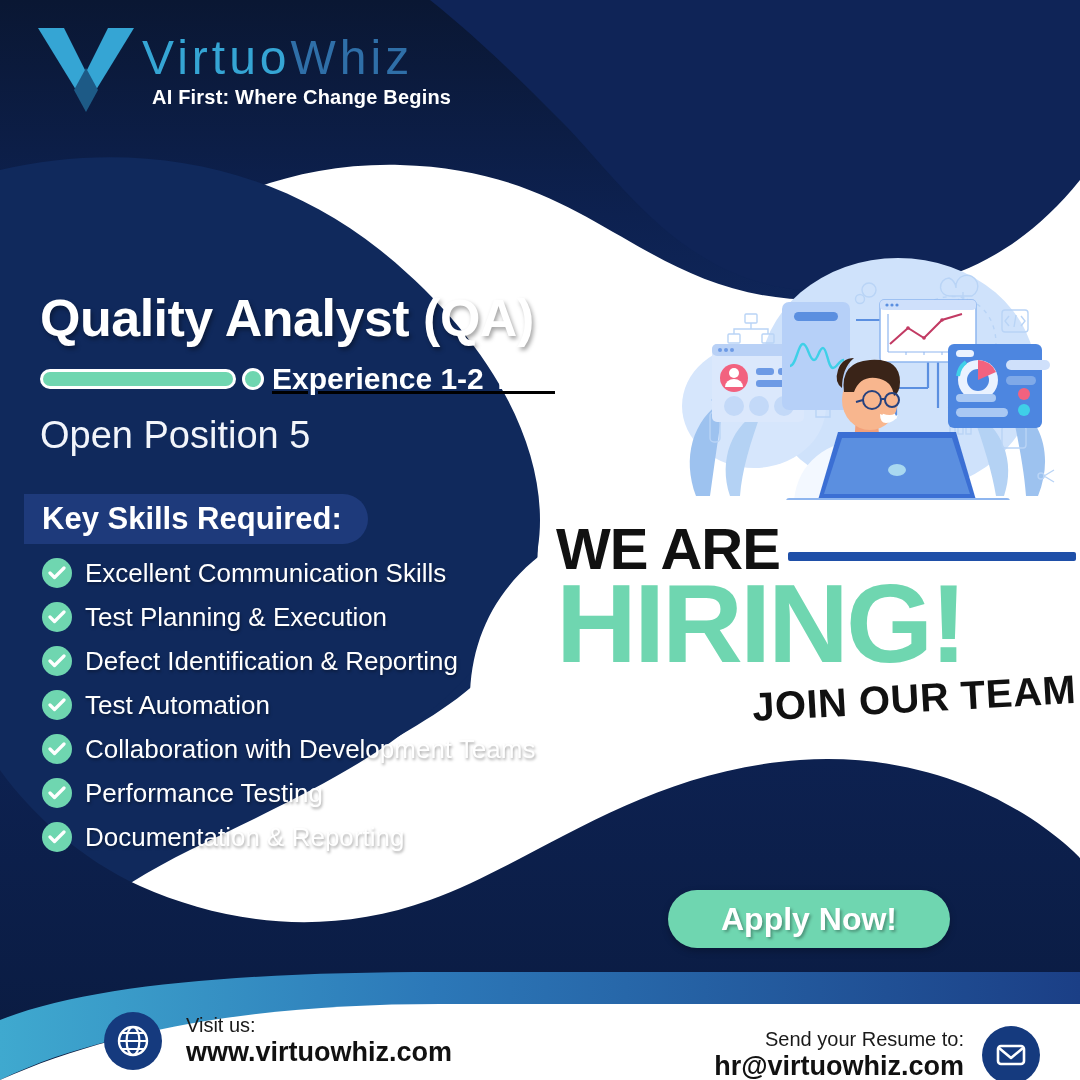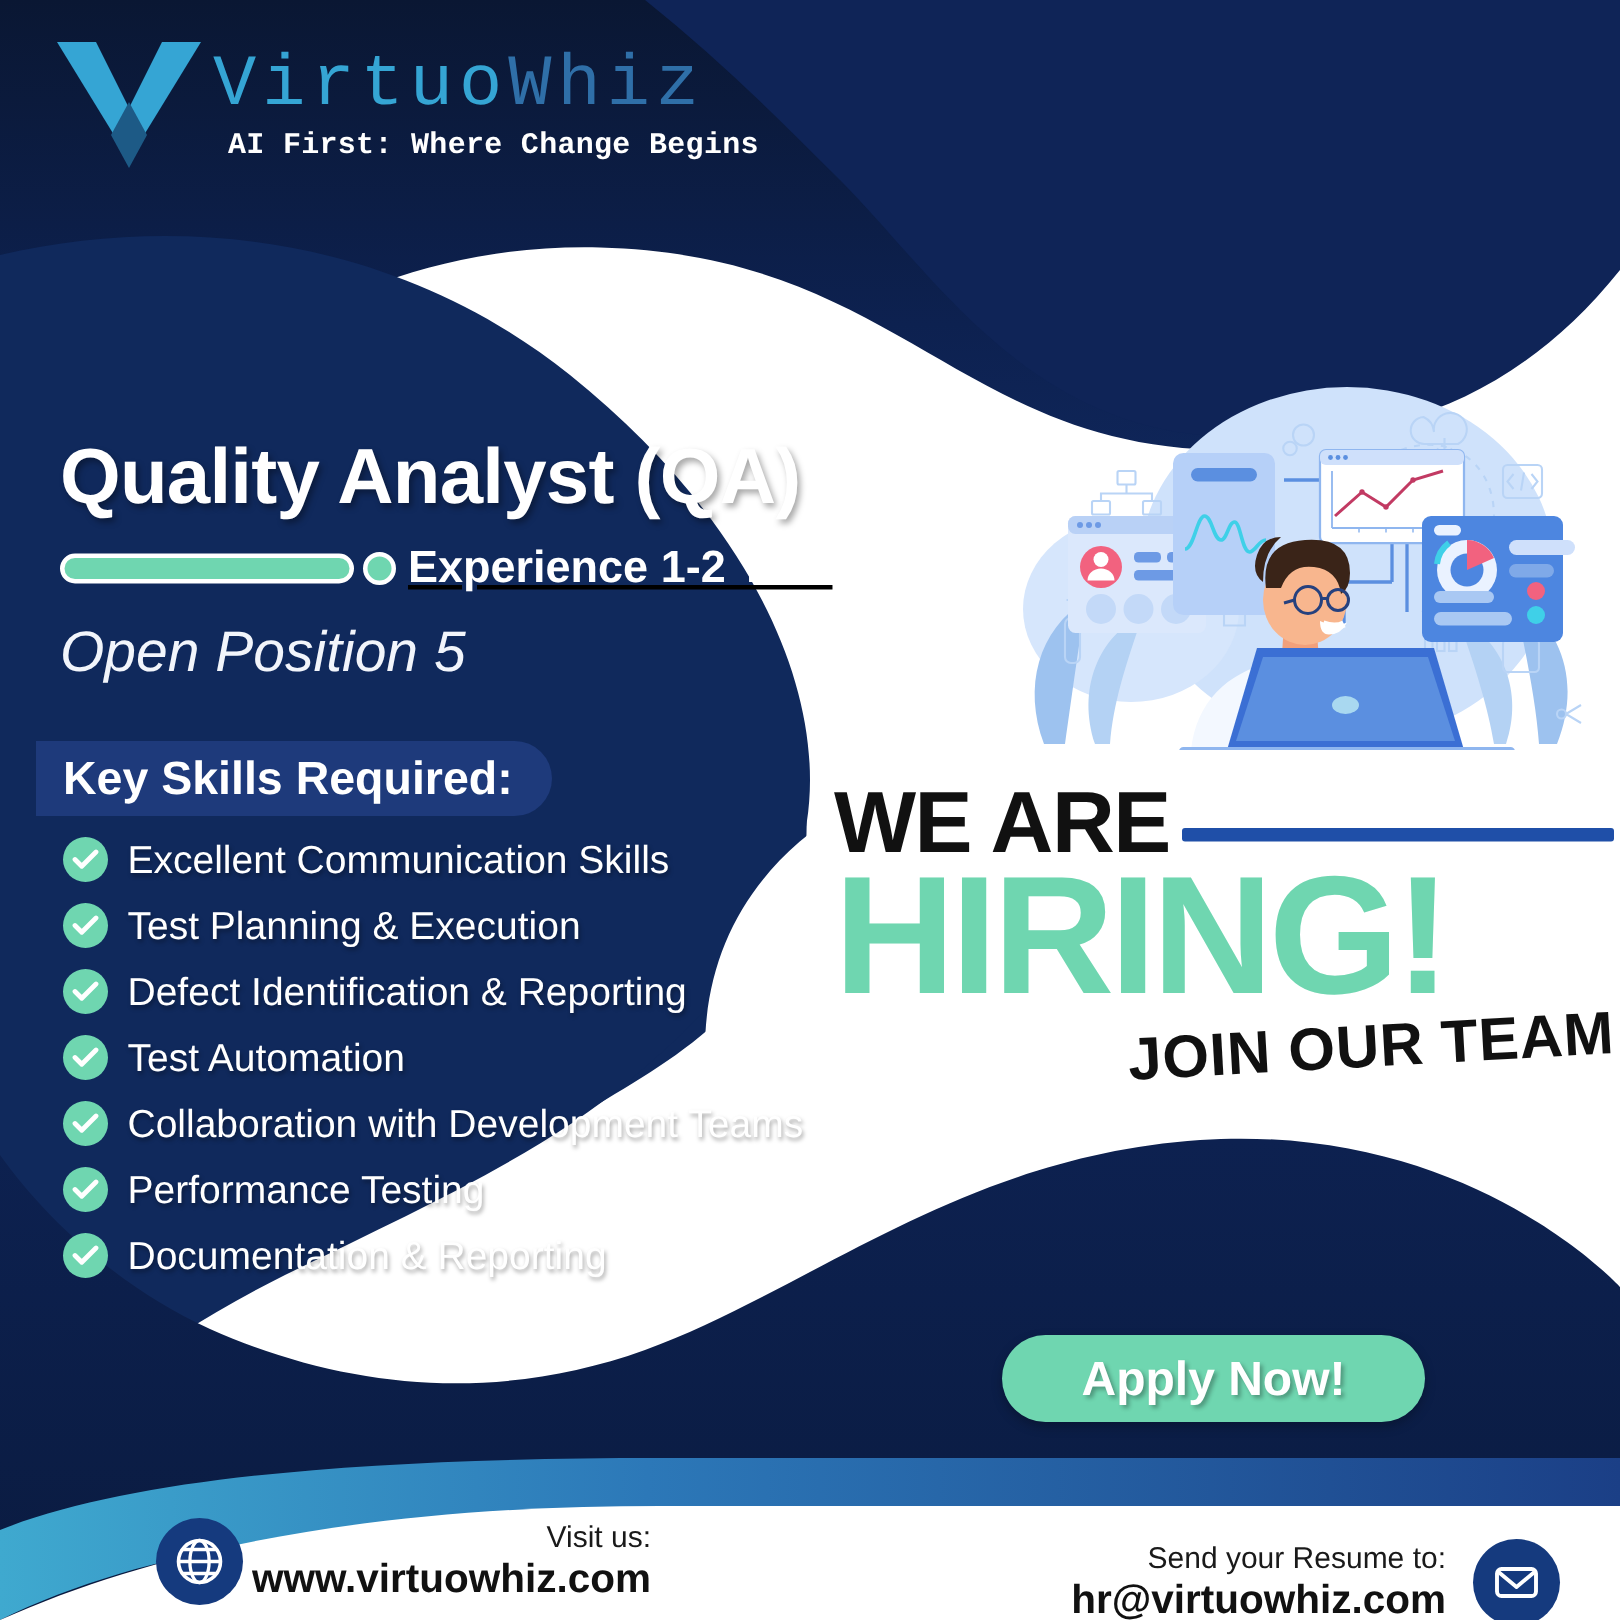--- a/index.html
+++ b/index.html
@@ -6,38 +6,38 @@
   body{
     width:1080px;height:1080px;overflow:hidden;
     font-family:"Liberation Sans",sans-serif;
     background:#0b1b3f;
   }
   #poster{
     position:relative;width:1080px;height:1080px;overflow:hidden;
     background:linear-gradient(180deg,#0a1733 0%,#0d2150 18%,#13306e 48%,#0f2a5e 72%,#0a1b40 100%);
   }
   #bgsvg{position:absolute;inset:0;width:1080px;height:1080px;}
-  .layer{position:absolute;font-family:Liberation Mono, monospace;}
+  .layer{position:absolute;}
 
   
   #logo{left:34px;top:24px;width:420px;height:92px;}
   #logo-mark{position:absolute;left:0;top:0;width:104px;height:92px;}
   #logo-word{position:absolute;left:108px;top:6px;font-size:48px;letter-spacing:4px;white-space:nowrap;}
   #logo-word .w1{color:#35a5d4;}
   #logo-word .w2{color:#2f6fa8;}
   #logo-tag{position:absolute;left:118px;top:62px;font-size:20px;font-weight:bold;color:#ffffff;letter-spacing:.2px;white-space:nowrap;}
 
   
   #job-title{position:absolute;left:40px;top:288px;font-size:52px;font-weight:bold;color:#fff;letter-spacing:-.5px;white-space:nowrap;
     text-shadow:2px 3px 4px rgba(0,0,0,.35);}
   #exp-row{position:absolute;left:40px;top:362px;display:flex;align-items:center;gap:0;text-decoration:underline;}
   #exp-bar{width:196px;height:20px;border-radius:10px;background:#6fd6b0;border:3px solid #ffffff;box-sizing:border-box;}
   #exp-dot{width:22px;height:22px;border-radius:50%;background:#6fd6b0;border:3px solid #ffffff;box-sizing:border-box;margin-left:6px;}
   #exp-text{margin-left:8px;font-size:30px;font-weight:bold;color:#ffffff;white-space:nowrap;}
-  #open-pos{position:absolute;left:40px;top:414px;font-size:38px;font-weight:300;color:#f2f5fb;white-space:nowrap;font-style:italic;}
+  #open-pos{position:absolute;left:40px;top:414px;font-size:38px;font-weight:300;color:#f2f5fb;white-space:nowrap;}
 
   
   #skills-badge{position:absolute;left:24px;top:494px;height:50px;padding:0 26px 0 18px;display:flex;align-items:center;
     background:#1e3a7b;border-radius:0 26px 26px 0;justify-content:flex-end;}
   #skills-badge span{font-size:31px;font-weight:bold;color:#fff;white-space:nowrap;}
   #skills-list{position:absolute;left:42px;top:558px;width:620px;}
   .skill{display:flex;align-items:flex-start;height:44px;margin-bottom:0px;}
   .skill .chk{width:30px;height:30px;flex:0 0 30px;border-radius:50%;background:#6fd6b0;position:relative;}
   .skill .chk svg{position:absolute;left:6px;top:7px;}
   .skill .lbl{margin-left:13px;font-size:26px;color:#ffffff;white-space:nowrap;text-shadow:1px 2px 3px rgba(0,0,0,.35);}
@@ -58,21 +58,21 @@
 
   
   #footer{position:absolute;left:0;top:1004px;width:1080px;height:76px;}
   .f-item{position:absolute;display:flex;align-items:center;}
   #f-left{left:104px;top:8px;}
   #f-right{right:40px;top:22px;}
   .f-ic{width:58px;height:58px;border-radius:50%;background:#153a7e;display:flex;align-items:center;justify-content:center;flex:0 0 58px;}
   .f-tx{display:flex;flex-direction:column;justify-content:center;}
   .f-small{font-size:20px;color:#1a1a1a;line-height:1.15;}
   .f-big{font-size:27px;font-weight:bold;color:#111111;line-height:1.15;white-space:nowrap;}
-  #f-left .f-tx{margin-left:6px;align-items:flex-end;}
+  #f-left .f-tx{margin-left:24px;align-items:flex-start;}
   #f-right .f-tx{margin-right:18px;align-items:flex-end;text-align:right;}
 
   
   #illus{position:absolute;left:666px;top:248px;width:400px;height:252px;}
 </style>
 </head>
 <body>
 
 <div id="poster">
 

